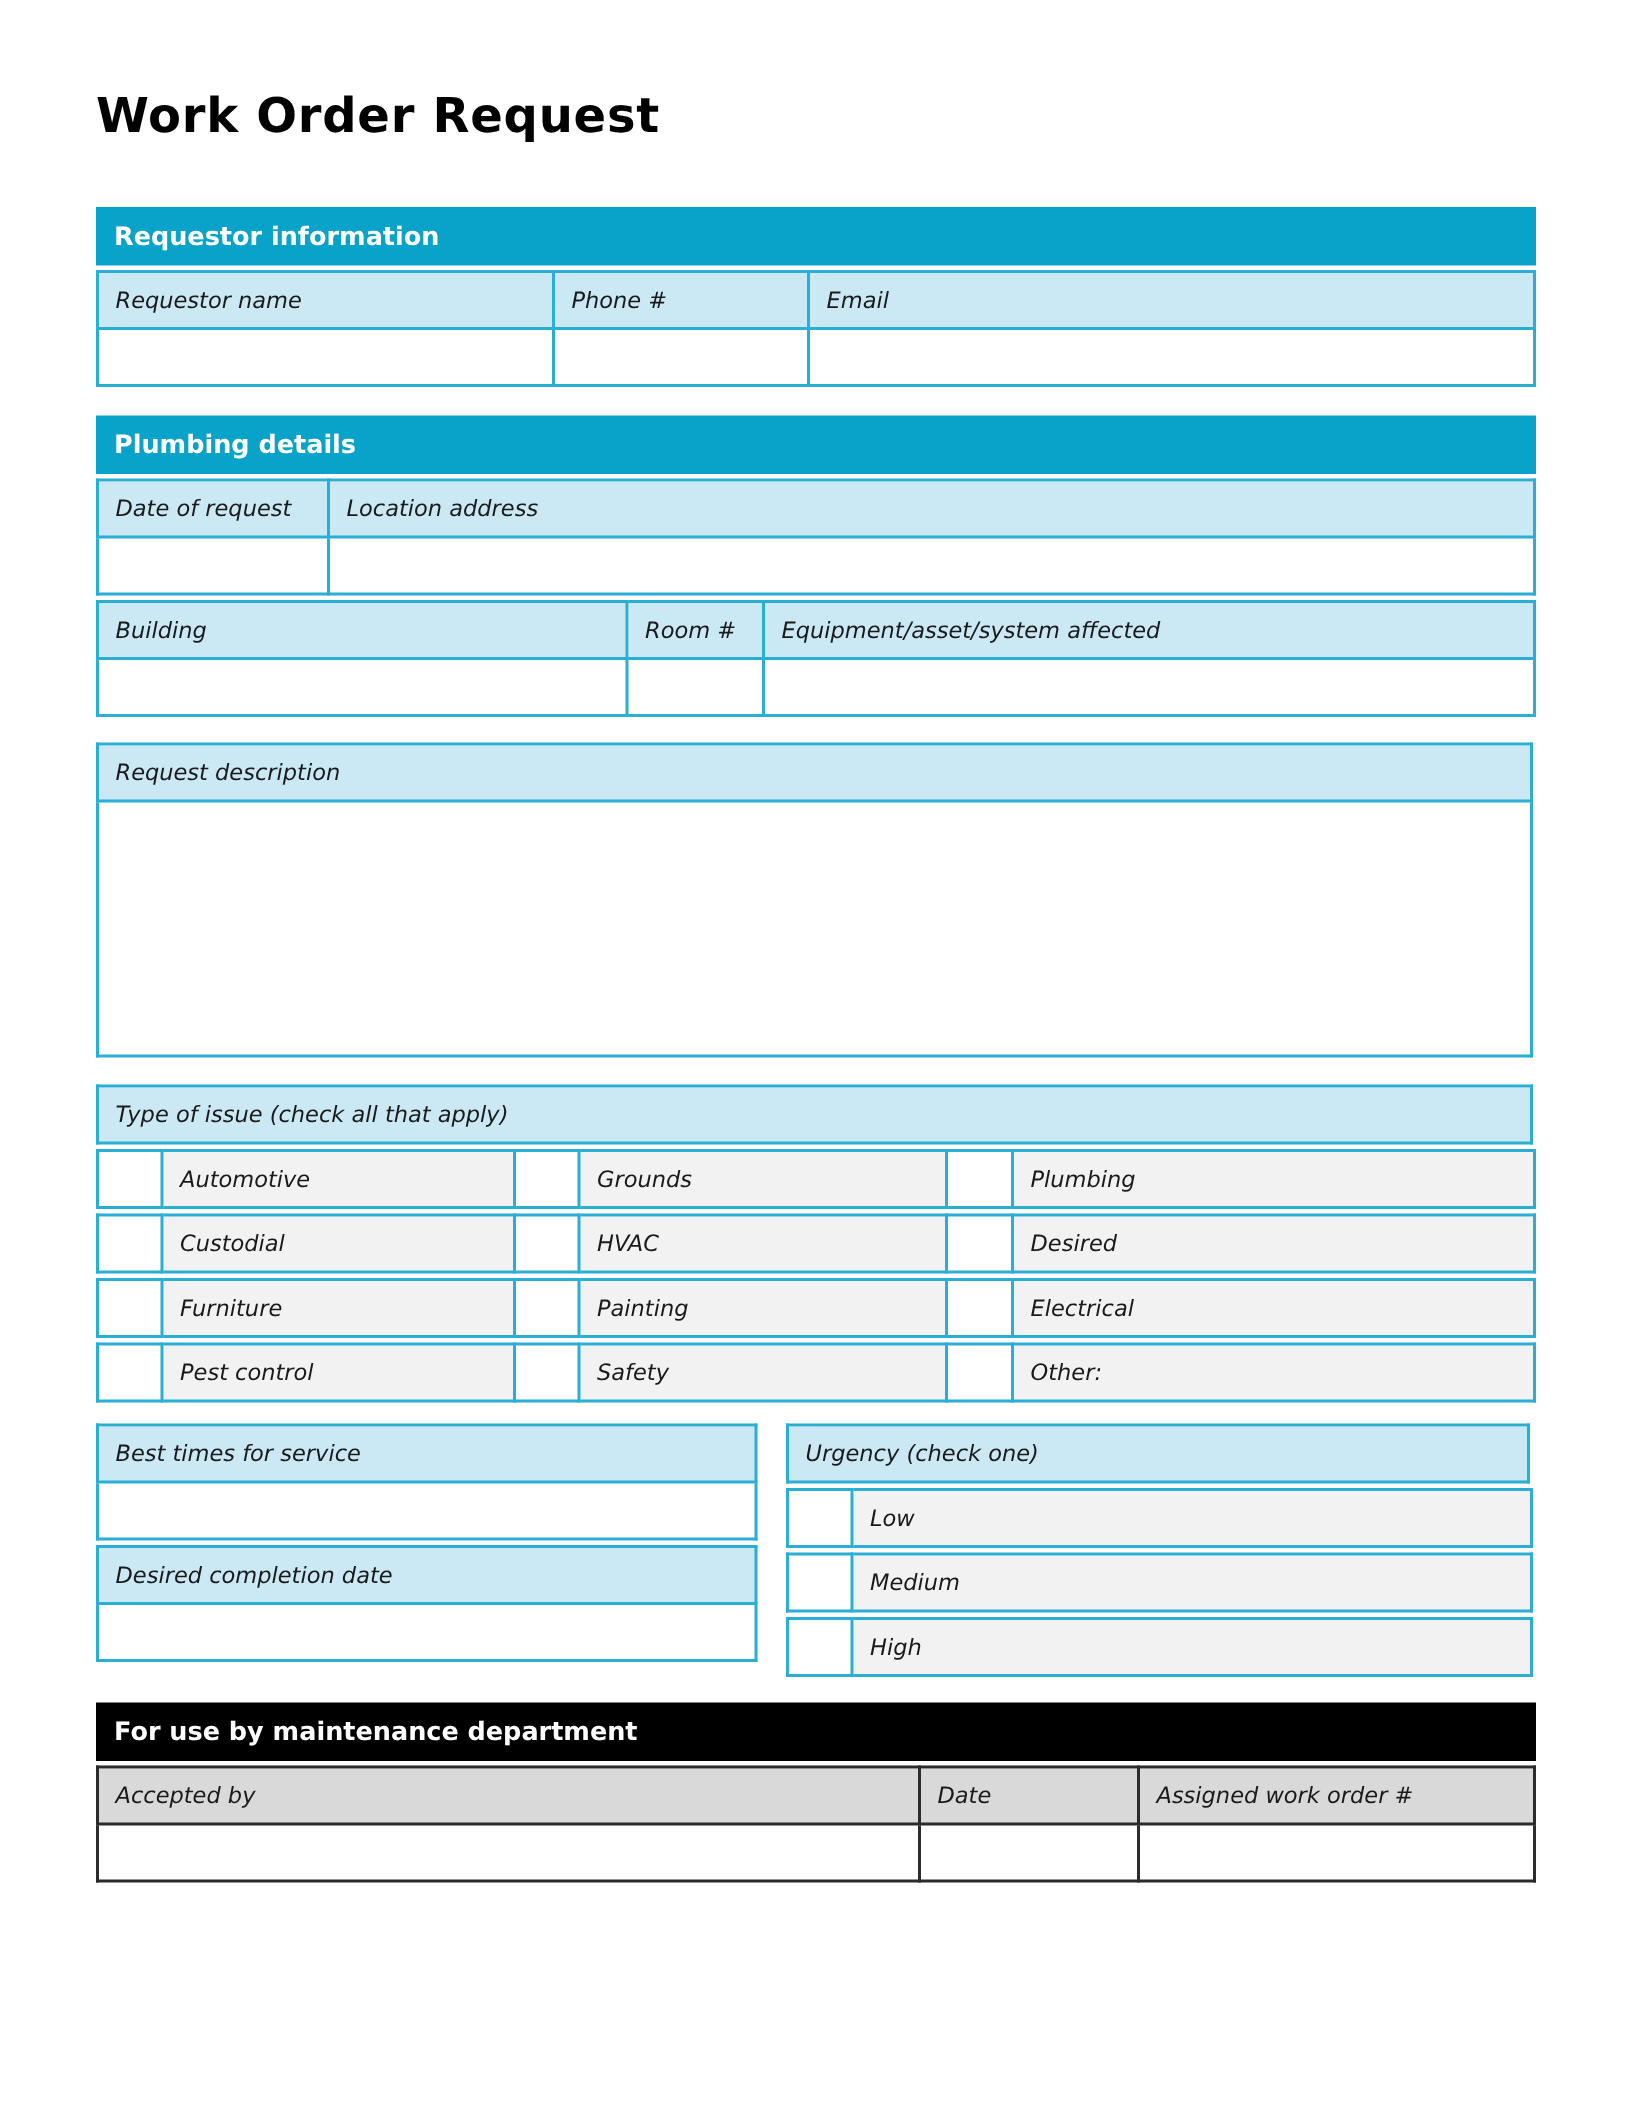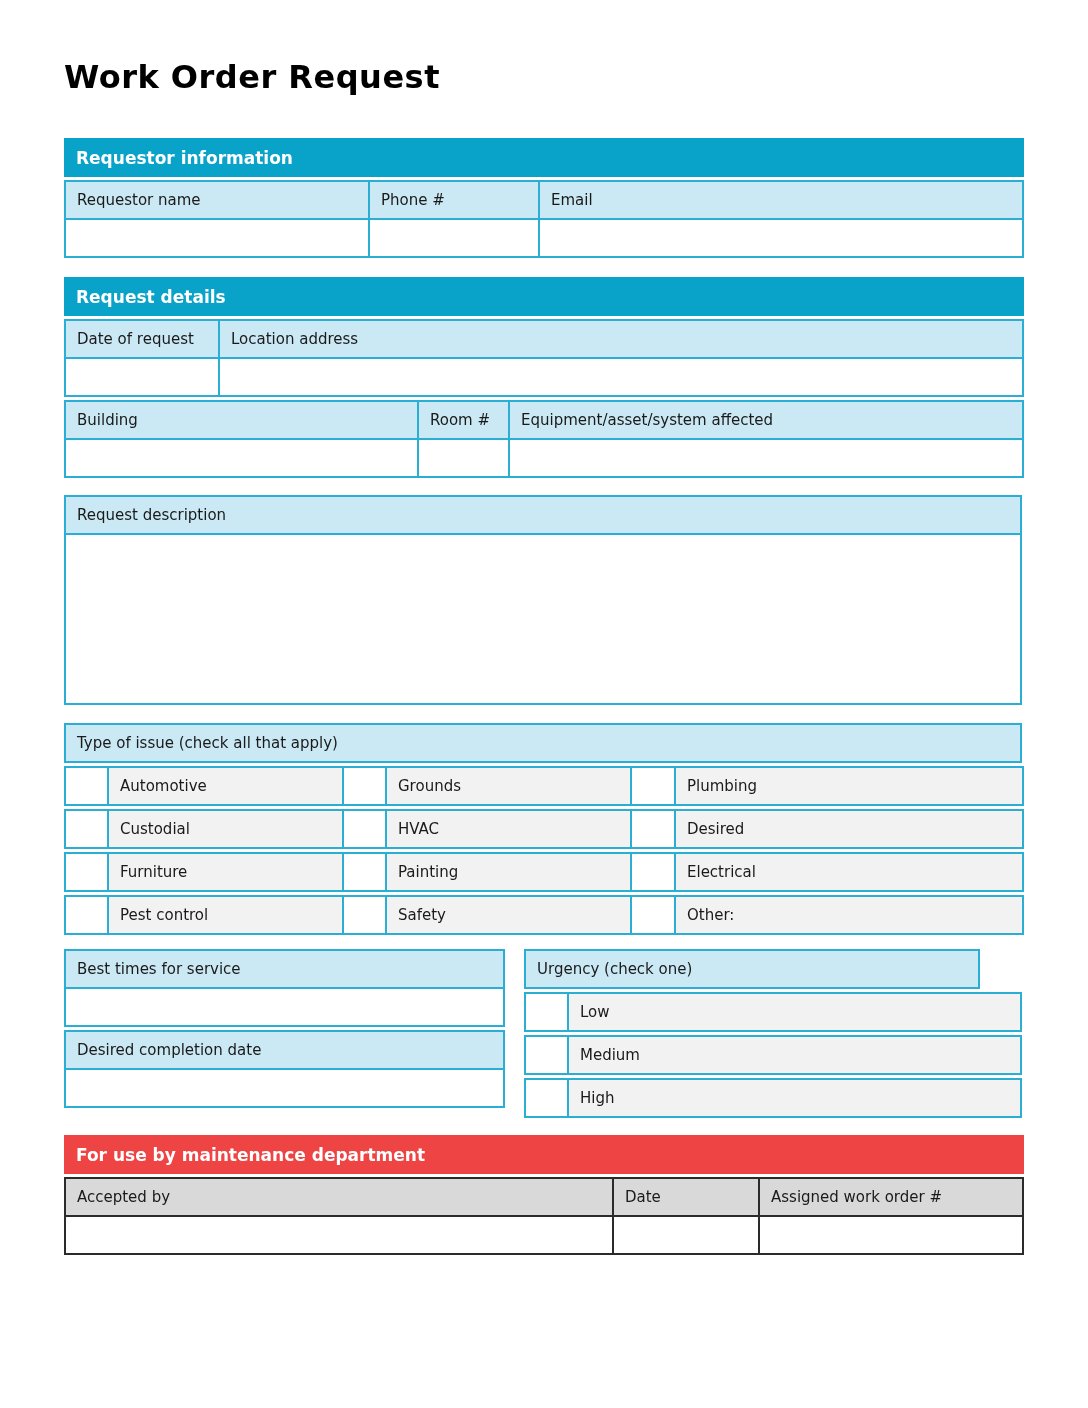--- a/index.html
+++ b/index.html
@@ -23,23 +23,23 @@
   .bar {
     height: 39px;
     display: flex;
     align-items: center;
     padding: 12px 12px;
     font-weight: bold;
     font-size: 17px;
     margin-bottom: 3px;
   }
   .bar.teal { background: #09a2c8; color: #ffffff; }
-  .bar.dark { background: #ef4444; color: #ffffff; }
-
-  table { border-collapse: collapse; table-layout: fixed; width: 958px; }
+  .bar.dark { background: #000000; color: #ffffff; }
+
+  table { border-collapse: collapse; table-layout: fixed; width: 958px; font-style: italic; }
   td {
     border: 2px solid #2aaed4;
     height: 38px;
     padding: 0 11px;
     font-size: 15px;
     vertical-align: middle;
     overflow: hidden;
     white-space: nowrap;
   }
   td.label  { background: #cbe9f5; }
@@ -54,21 +54,21 @@
   section.details    { margin-top: 19px; }
   section.desc       { margin-top: 17px; }
   section.issues     { margin-top: 18px; }
   section.bottom     { margin-top: 14px; }
   section.maint      { margin-top: 17px; }
 
   .issues table.row-tbl { margin-top: 3px; }
 
   .bottom { display: flex; gap: 19px; }
   .bottom .col-left table  { width: 441px; }
-  .bottom .col-right table { width: 456px; }
+  .bottom .col-right table { width: 496px; }
 
   section.maint table td { border-color: #2b2b2b; }
   section.maint td.label { background: #d9d9d9; }
 </style>
 </head>
 <body>
 
 <div class="page">
 
   <h1 class="title">Work Order Request</h1>
@@ -90,21 +90,21 @@
       <tr>
         <td class="input"></td>
         <td class="input"></td>
         <td class="input"></td>
       </tr>
     </tbody>
       </table>
   </section>
 
   <section class="details">
-    <div class="bar teal">Request details</div>
+    <div class="bar teal">Plumbing details</div>
     <table>
       <colgroup>
           <col style="width:154px">
           <col style="width:804px">
         </colgroup>
       <tbody>
           <tr>
         <td class="label">Date of request</td>
         <td class="label">Location address</td>
       </tr>

